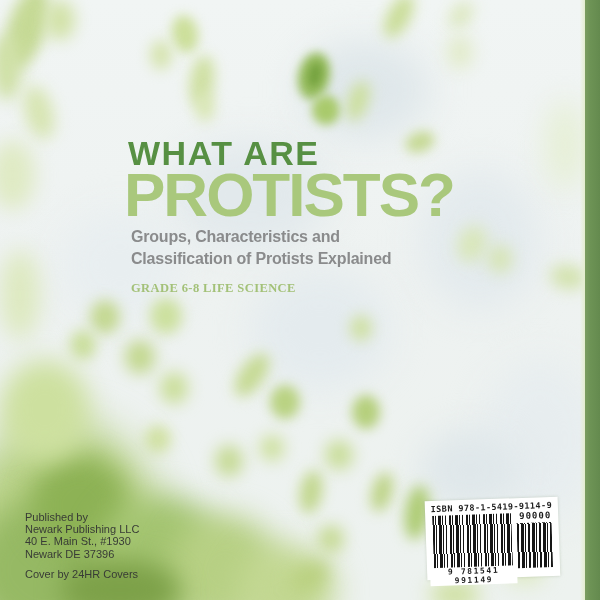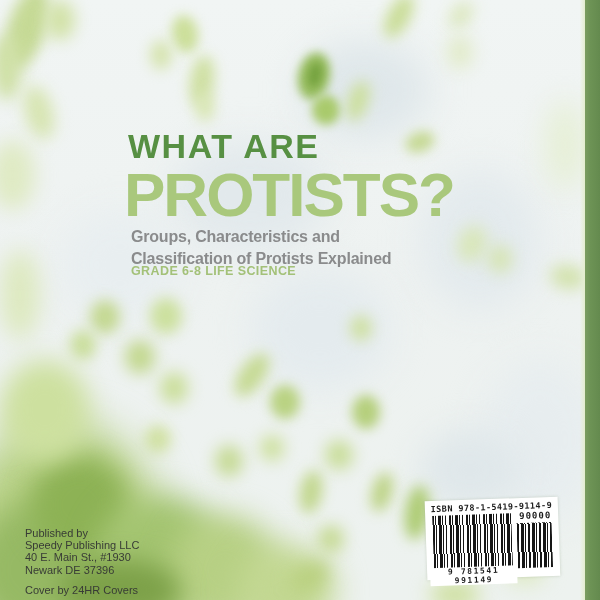--- a/index.html
+++ b/index.html
@@ -7,32 +7,32 @@
          background:linear-gradient(180deg,#f1f5f4 0%,#eef2f1 45%,#edf2ef 100%);
          font-family:"Liberation Sans", sans-serif;}
   .b{position:absolute;border-radius:50%;}
   .layer{position:absolute;inset:0;}
   
   .spine{position:absolute;top:0;right:0;width:15px;height:600px;
          background:linear-gradient(90deg,#7b9d61 0%,#6d9355 35%,#648a4e 100%);}
   .spine-hl{position:absolute;top:0;right:15px;width:5px;height:600px;
             background:linear-gradient(90deg,rgba(230,239,210,0),#e4edcf);}
   
-  .title1{position:absolute;left:128px;top:129px;font-size:34px;font-weight:bold;
+  .title1{position:absolute;left:128px;top:136px;font-size:34px;font-weight:bold;
           letter-spacing:1.5px;color:#579043;line-height:1;}
   .title2{position:absolute;left:124px;top:164px;font-size:62px;font-weight:bold;
           letter-spacing:-2px;color:#a9c87c;line-height:1;}
   .sub{position:absolute;left:131px;font-size:16px;font-weight:600;color:#8a8b8c;
        letter-spacing:-0.2px;line-height:1;}
   .sub1{top:229px;} .sub2{top:251px;}
-  .grade{position:absolute;left:131px;top:264px;font-size:12.5px;font-weight:bold;
-         color:#a3c178;letter-spacing:0.4px;}
+  .grade{position:absolute;left:131px;top:281px;font-size:12.5px;font-weight:bold;
+         color:#a3c178;letter-spacing:0.4px;font-family:Liberation Serif, serif;}
   
   .pub{position:absolute;left:25px;top:511px;font-size:11px;color:#383b36;
-       line-height:12.2px;margin-top:16px;}
+       line-height:12.2px;}
   .pub .credit{margin-top:8px;}
   
   .bcbox{position:absolute;left:426px;top:499px;width:133px;height:79px;background:#fff;
          transform:rotate(-2deg);box-shadow:0 0 3px rgba(120,140,110,0.35);
          font-family:"DejaVu Sans Mono", monospace;color:#1c1c1c;}
   .bc-isbn{position:absolute;left:0;top:3px;width:100%;text-align:center;
            font-size:8.5px;letter-spacing:0.4px;font-weight:bold;}
   .bc-price{position:absolute;right:7px;top:13px;font-size:9px;letter-spacing:1px;font-weight:bold;}
   .bc-main{position:absolute;left:7px;top:15px;width:79px;height:55px;
      background:
@@ -122,21 +122,21 @@
   <div class="spine"></div>
 
   <div class="title1">WHAT ARE</div>
   <div class="title2">PROTISTS?</div>
   <div class="sub sub2">Classification of Protists Explained</div>
   <div class="sub sub1">Groups, Characteristics and</div>
   <div class="grade">GRADE 6-8 LIFE SCIENCE</div>
 
   <div class="pub">
     <div>Published by</div>
-    <div>Speedy Publishing LLC</div>
+    <div>Newark Publishing LLC</div>
     <div>40 E. Main St., #1930</div>
     <div>Newark DE 37396</div>
     <div class="credit">Cover by 24HR Covers</div>
   </div>
 
   <div class="bcbox">
     <div class="bc-isbn">ISBN 978-1-5419-9114-9</div>
     <div class="bc-price">90000</div>
     <div class="bc-main"></div>
     <div class="bc-addon"></div>

